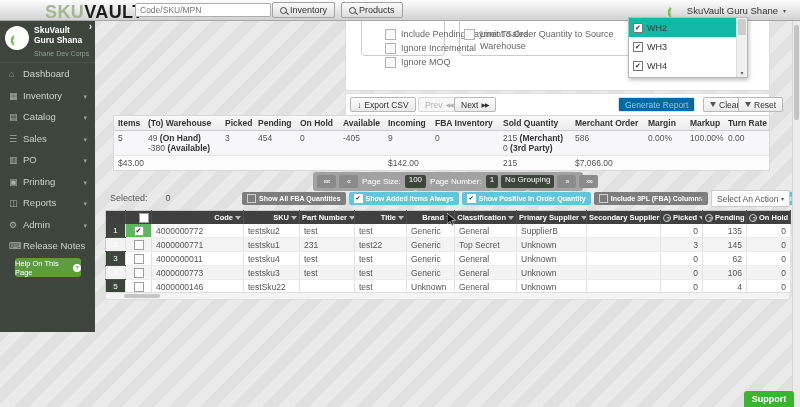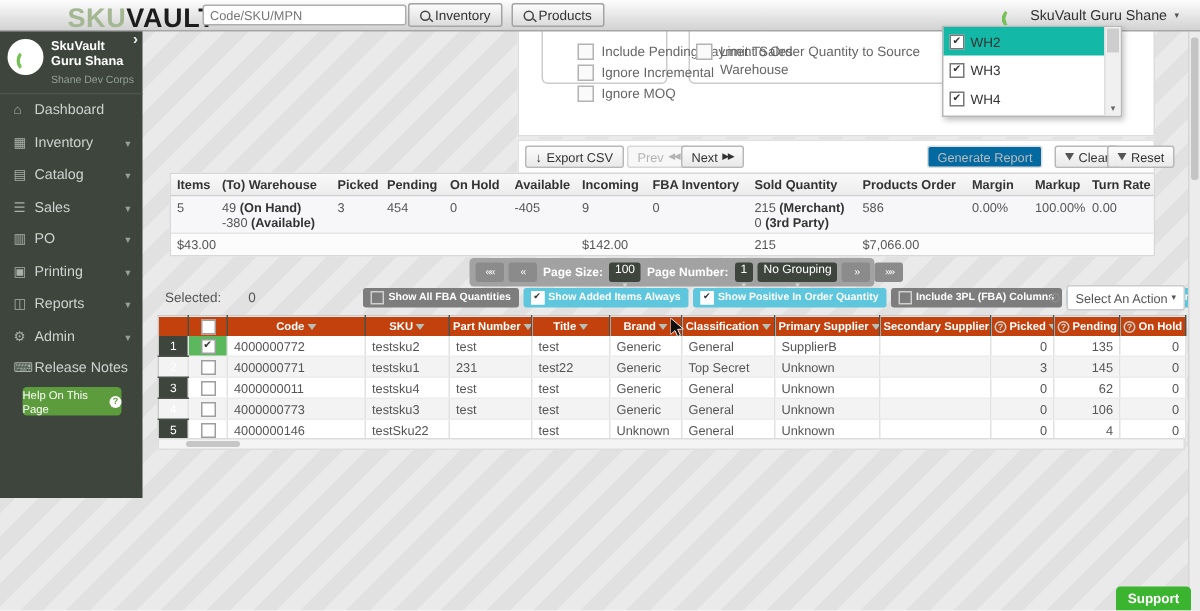--- a/index.html
+++ b/index.html
@@ -79,39 +79,39 @@
   .w7{width:68px;}.w8{width:72px;}.w9{width:73px;}.w10{width:42px;}.w11{width:38px;}.w12{width:47px;}
   .shead{background:linear-gradient(#f9f9f9,#ececec);border-bottom:1px solid #ccc;font-weight:bold;color:#333;}
   .sdata{background:#f7f7f9;color:#555;border-bottom:1px solid #e6e6e6;}
   .sdata .scell{white-space:normal;}
   .sdata b{color:#333;}
   .stot{background:#fcfcfc;color:#555;}
   
   #pager{position:absolute;left:313px;top:172px;width:270px;height:19px;background:#a2a2a2;border-radius:3px;
     display:flex;align-items:center;gap:3px;padding:0 4px;box-sizing:border-box;}
   .pbtn{background:#8b8b8b;color:#fff;font-size:7px;height:13px;min-width:15px;display:flex;align-items:center;justify-content:center;border-radius:2px;padding:0 2px;letter-spacing:-1px;}
-  .plabel{color:#fff;font-size:8px;padding:0 1px;white-space:nowrap;font-weight:bold;}
+  .plabel{color:#fff;font-size:8px;padding:0 1px;white-space:nowrap;}
   .pdd{background:#3d453d;color:#fff;font-size:8px;height:13px;display:flex;align-items:center;gap:3px;padding:0 4px;border-radius:2px;white-space:nowrap;flex-direction:column;}
   .pdd .caret{color:#cfd4cf;}
   
   #selected{position:absolute;left:110px;top:193px;font-size:9px;color:#555;display:flex;gap:18px;}
   #toggles{position:absolute;left:242px;top:192px;display:flex;gap:3px;}
   .toggle{height:13px;display:flex;align-items:center;gap:3px;padding:0 5px;font-size:7px;font-weight:bold;color:#fff;border-radius:2px;white-space:nowrap;}
   .toggle.off{background:#7d7d7d;}
   .toggle.on{background:#5ec7de;}
   .tcb{width:7px;height:7px;background:#fff;border:1px solid #fff;color:#333;font-size:6px;line-height:7px;text-align:center;flex:none;}
   .toggle.off .tcb{background:transparent;border-color:#cfcfcf;color:transparent;}
   #gear{position:absolute;left:699px;top:194px;font-size:10px;color:#8a8a8a;}
   #action-dd{position:absolute;left:711px;top:190px;width:79px;height:17px;background:#fff;border:1px solid #ccc;border-radius:2px;
     display:flex;align-items:center;justify-content:space-between;padding:0 5px;font-size:8.5px;color:#555;box-sizing:border-box;}
   
   #grid{position:absolute;left:105px;top:210px;width:685px;border-collapse:collapse;table-layout:fixed;
     font-size:8.5px;background:#fff;border:1px solid #c9c9c9;}
-  #grid th{background:#c2410c;color:#fff;font-weight:bold;font-size:7.5px;height:13px;padding:0 2px;
-    border-right:1px solid #4a524a;text-align:center;overflow:hidden;white-space:nowrap;}
+  #grid th{background:#404040;color:#fff;font-weight:bold;font-size:7.5px;height:13px;padding:0 2px;
+    border-right:1px solid #4a524a;text-align:right;overflow:hidden;white-space:nowrap;}
   #grid td{height:13px;padding:0 4px;border-right:1px solid #e2e2e2;border-bottom:1px solid #ececec;
     color:#555;overflow:hidden;white-space:nowrap;background:#fff;}
   #grid tr.even td{background:#f3f3f4;}
   #grid td.num{background:#3d453d;color:#fff;text-align:center;font-size:8px;border-bottom:1px solid #4a524a;}
   #grid td.cbc{text-align:center;padding:0;}
   #grid td.selgreen{background:#5cb85c !important;}
   #grid td.r{text-align:right;}
   .hfun{display:inline-block;width:0;height:0;border-left:3px solid transparent;border-right:3px solid transparent;border-top:4px solid #b7bfb7;margin-left:2px;vertical-align:middle;}
   .q{display:inline-block;width:8px;height:8px;border-radius:50%;border:1px solid #cfd4cf;color:#cfd4cf;font-size:6px;line-height:8px;font-weight:bold;margin-right:2px;vertical-align:middle;box-sizing:border-box;}
   .gcb{display:inline-block;width:8px;height:8px;border:1px solid #9e9e9e;background:#fff;font-size:7px;line-height:8px;color:#333;vertical-align:middle;}
@@ -277,21 +277,21 @@
   <div class="srow shead">
     <div class="scell w0">Items</div>
     <div class="scell w1">(To) Warehouse</div>
     <div class="scell w2">Picked</div>
     <div class="scell w3">Pending</div>
     <div class="scell w4">On Hold</div>
     <div class="scell w5">Available</div>
     <div class="scell w6">Incoming</div>
     <div class="scell w7">FBA Inventory</div>
     <div class="scell w8">Sold Quantity</div>
-    <div class="scell w9">Products Order</div>
+    <div class="scell w9">Merchant Order</div>
     <div class="scell w10">Margin</div>
     <div class="scell w11">Markup</div>
     <div class="scell w12">Turn Rate</div>
   </div>
   <div class="srow sdata">
     <div class="scell w0">5</div>
     <div class="scell w1"><span>49 </span><b>(On Hand)</b><br><span>-380 </span><b>(Available)</b></div>
     <div class="scell w2">3</div>
     <div class="scell w3">454</div>
     <div class="scell w4">0</div>

